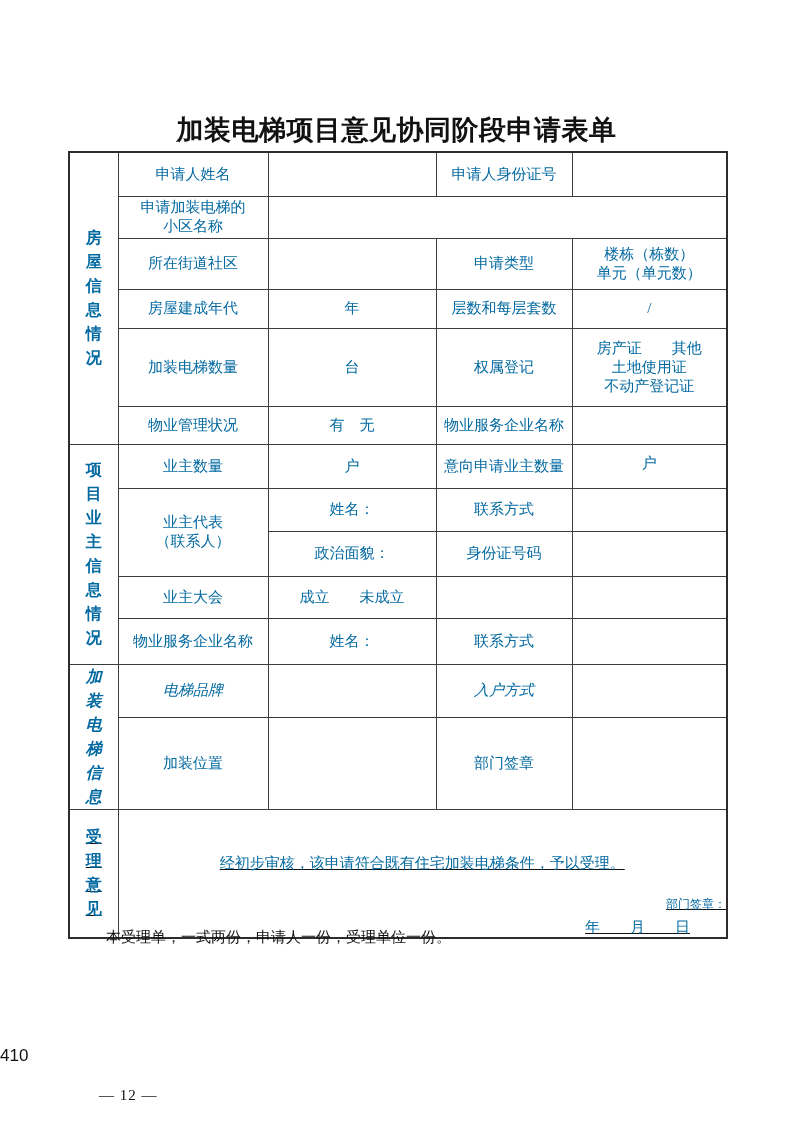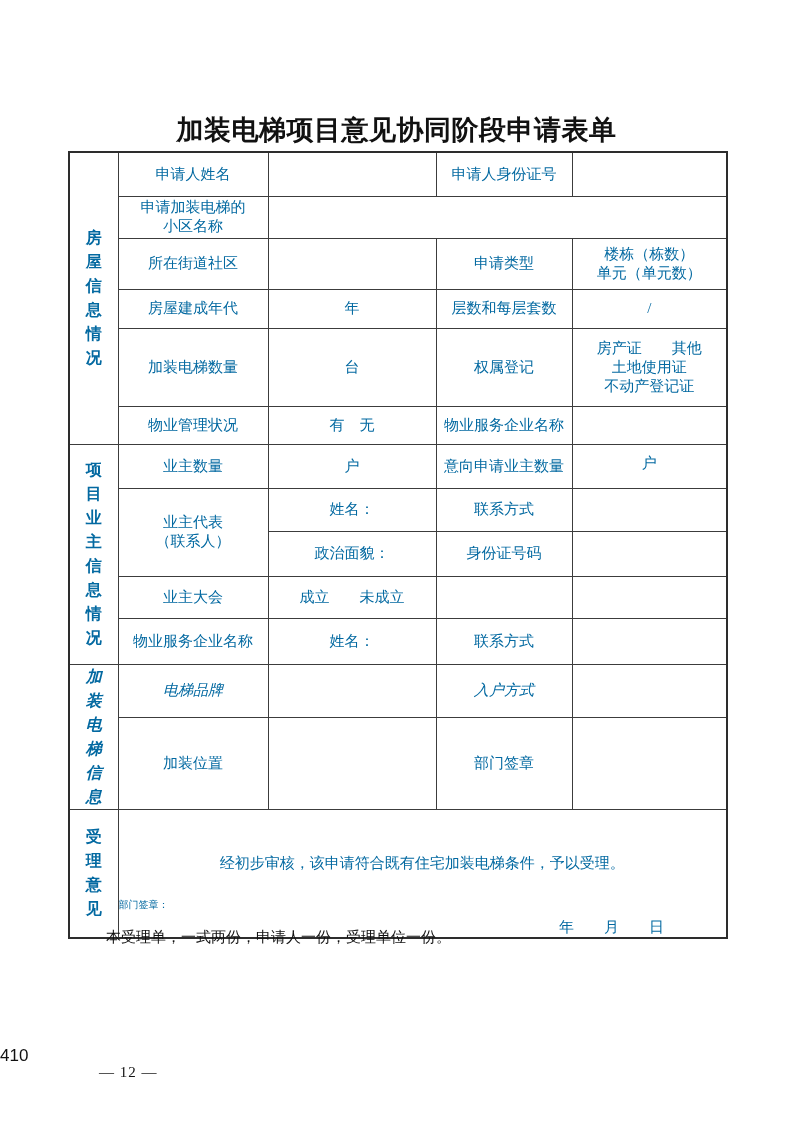--- a/index.html
+++ b/index.html
@@ -49,50 +49,50 @@
   tr.r4  { height: 39px; }
   tr.r5  { height: 78px; }
   tr.r6  { height: 38px; }
   tr.r7  { height: 44px; }
   tr.r8  { height: 43px; }
   tr.r9  { height: 45px; }
   tr.r10 { height: 42px; }
   tr.r11 { height: 46px; }
   tr.r12 { height: 45px; font-style: italic; }
   tr.r13 { height: 78px; }
-  tr.r14 { height: 124px; }
+  tr.r14 { height: 124px; text-decoration: underline; }
   td.thick { border-top: 2px solid #2d2d2d; }
   td.left { text-align: left; padding-left: 10px; }
   .pre { white-space: pre-line; }
   .vlabel {
     width: 18px;
     margin: 0 auto;
     font-weight: bold;
     font-size: 16px;
     line-height: 24px;
     text-align: center;
     word-break: break-all;
     white-space: normal;
   }
   td.unit-low { vertical-align: bottom; }
   td.unit-low > span { display: inline-block; padding-bottom: 6px; }
   td.acc { vertical-align: top; }
   .acc-review { margin-top: 44px; text-align: center; font-size: 15px; }
-  .acc-sign   { margin-top: 22px; text-align: left; font-size: 10px; }
-  .acc-date   { margin-top: 4px;  text-align: right;  padding-right: 62px; font-size: 15px; }
+  .acc-sign   { margin-top: 22px; text-align: right; font-size: 12px; }
+  .acc-date   { margin-top: 4px;  text-align: right;  padding-right: 36px; font-size: 15px; }
   .footnote {
     position: absolute;
     left: 106px;
     top: 928px;
     font-size: 15px;
   }
   .pageno-left {
     position: absolute;
     left: 99px;
-    top: 1064px;
+    top: 1087px;
     font-size: 15px;
     letter-spacing: 1px;
   }
   .pageno-center {
     position: absolute;
     left: 0;
     top: 1046px;
     width: 100%;
     text-align: left;
     font-size: 17px;

